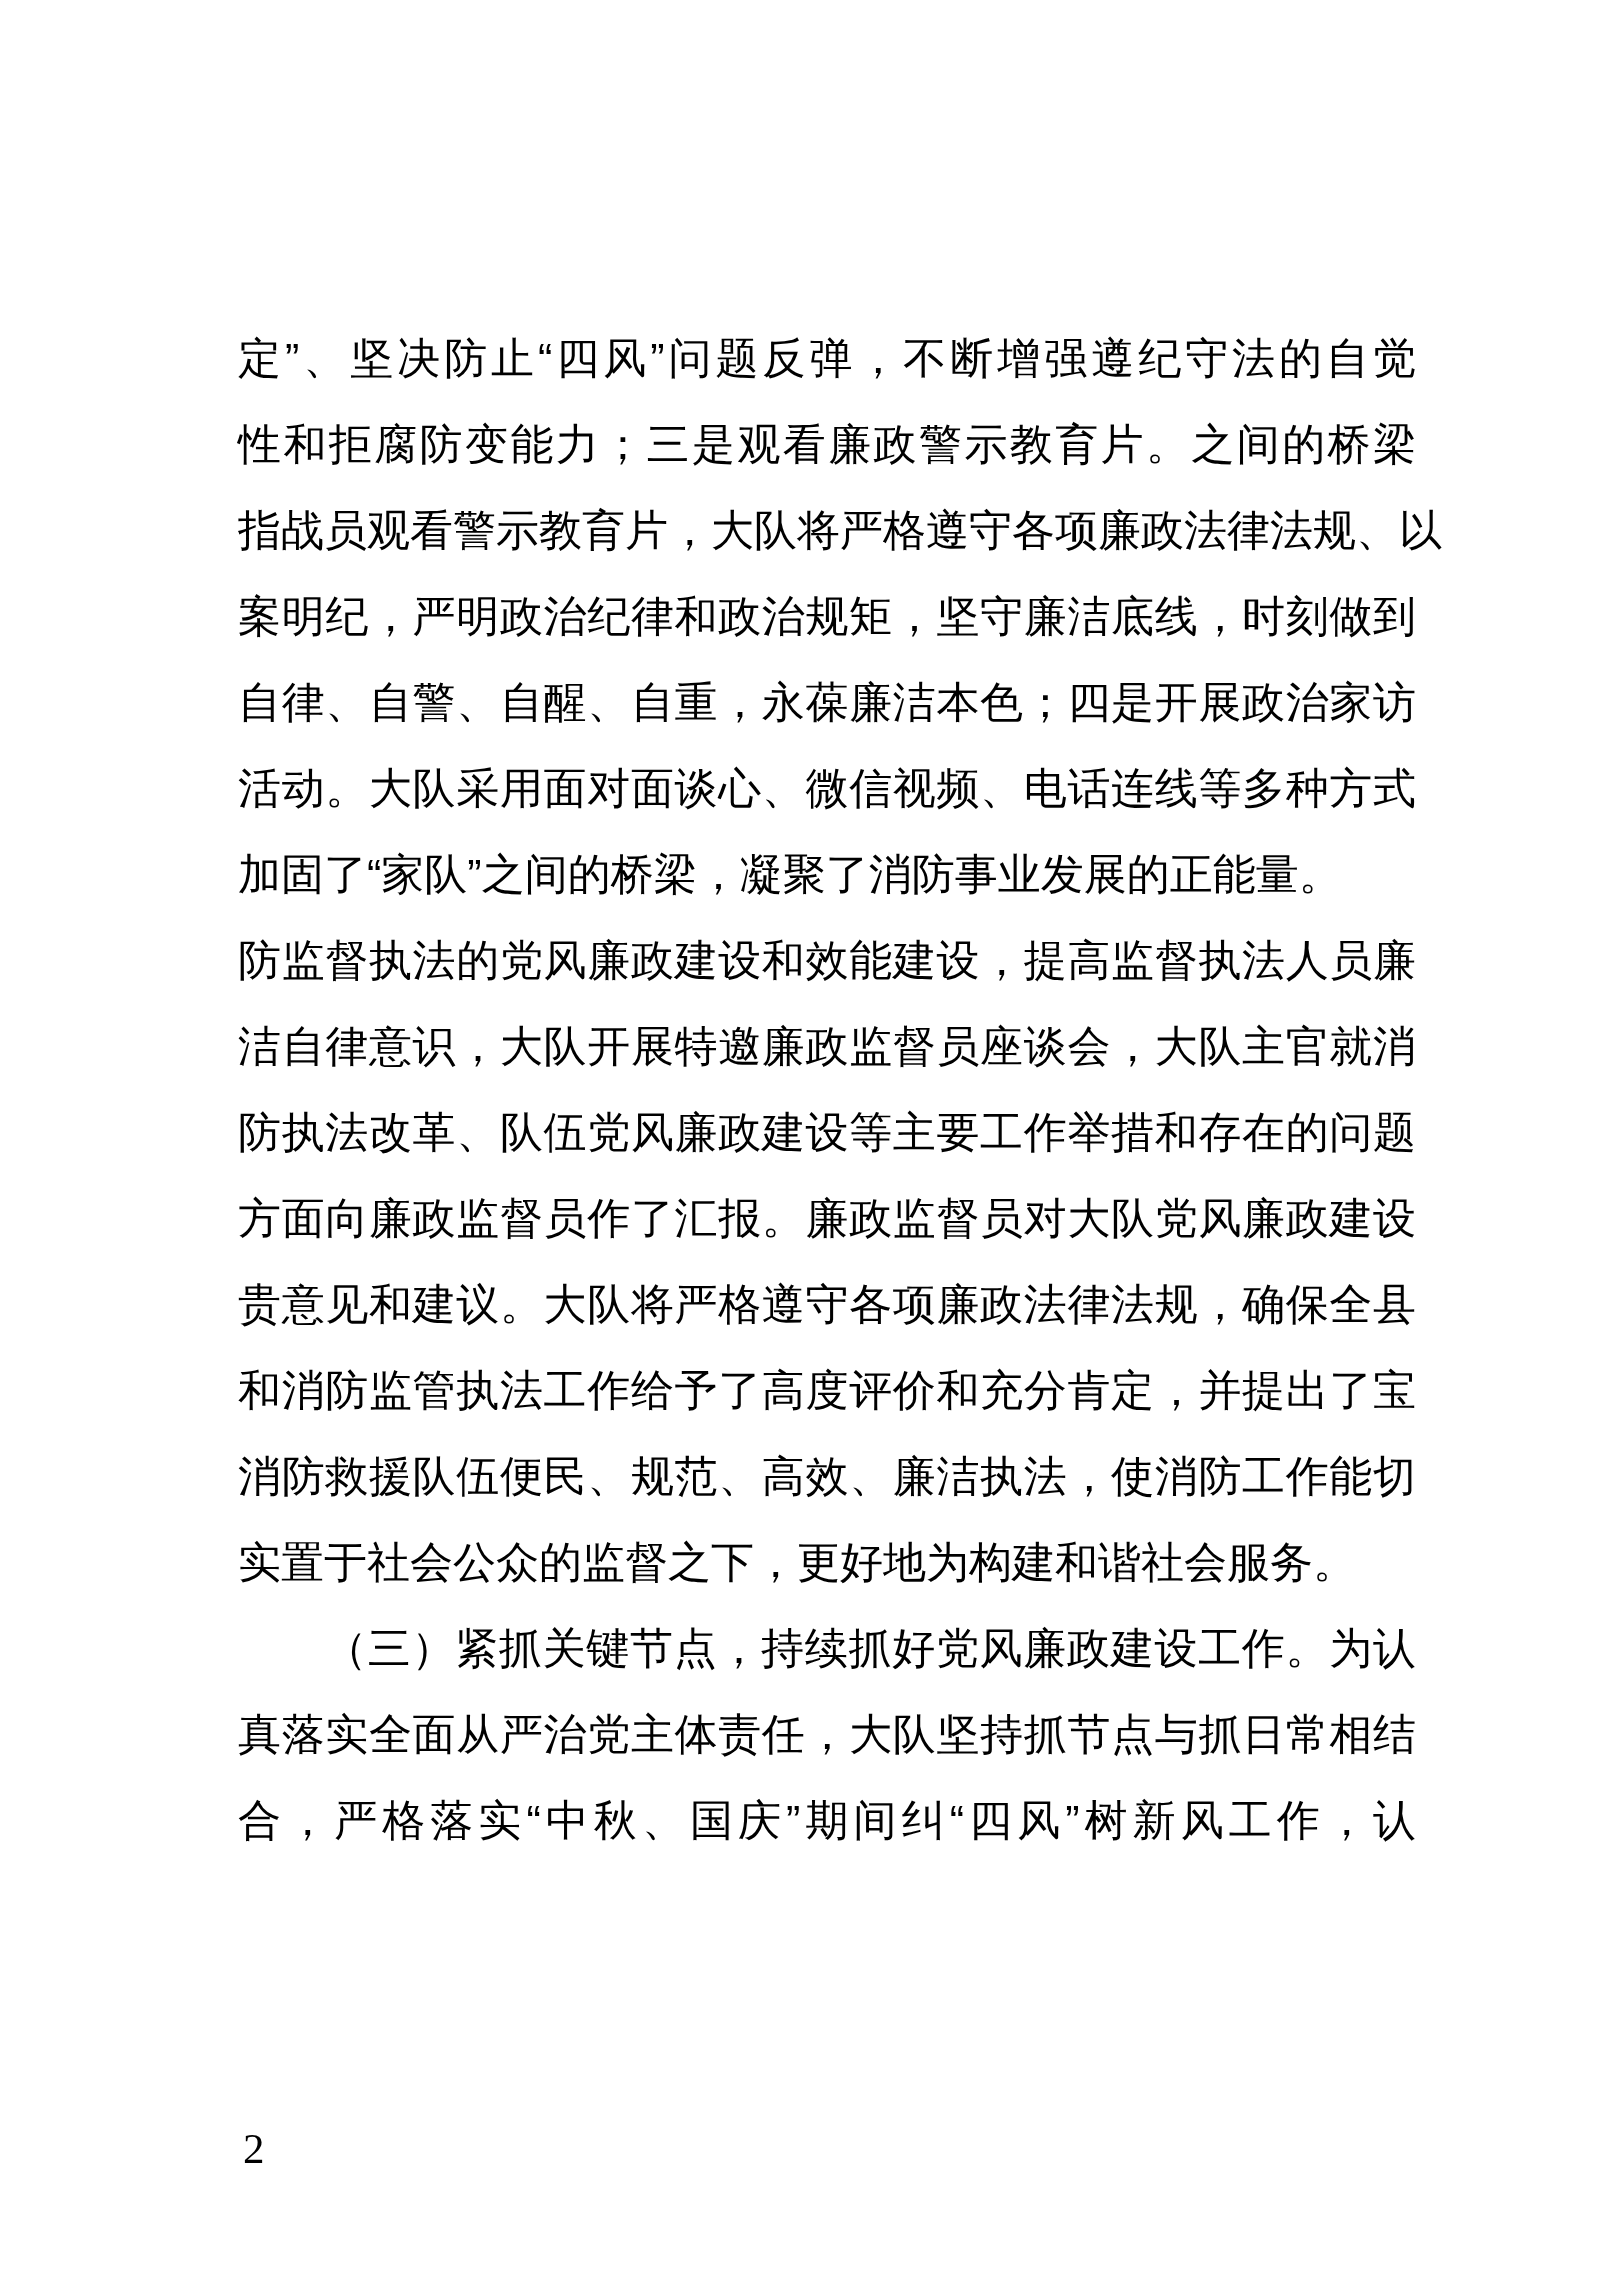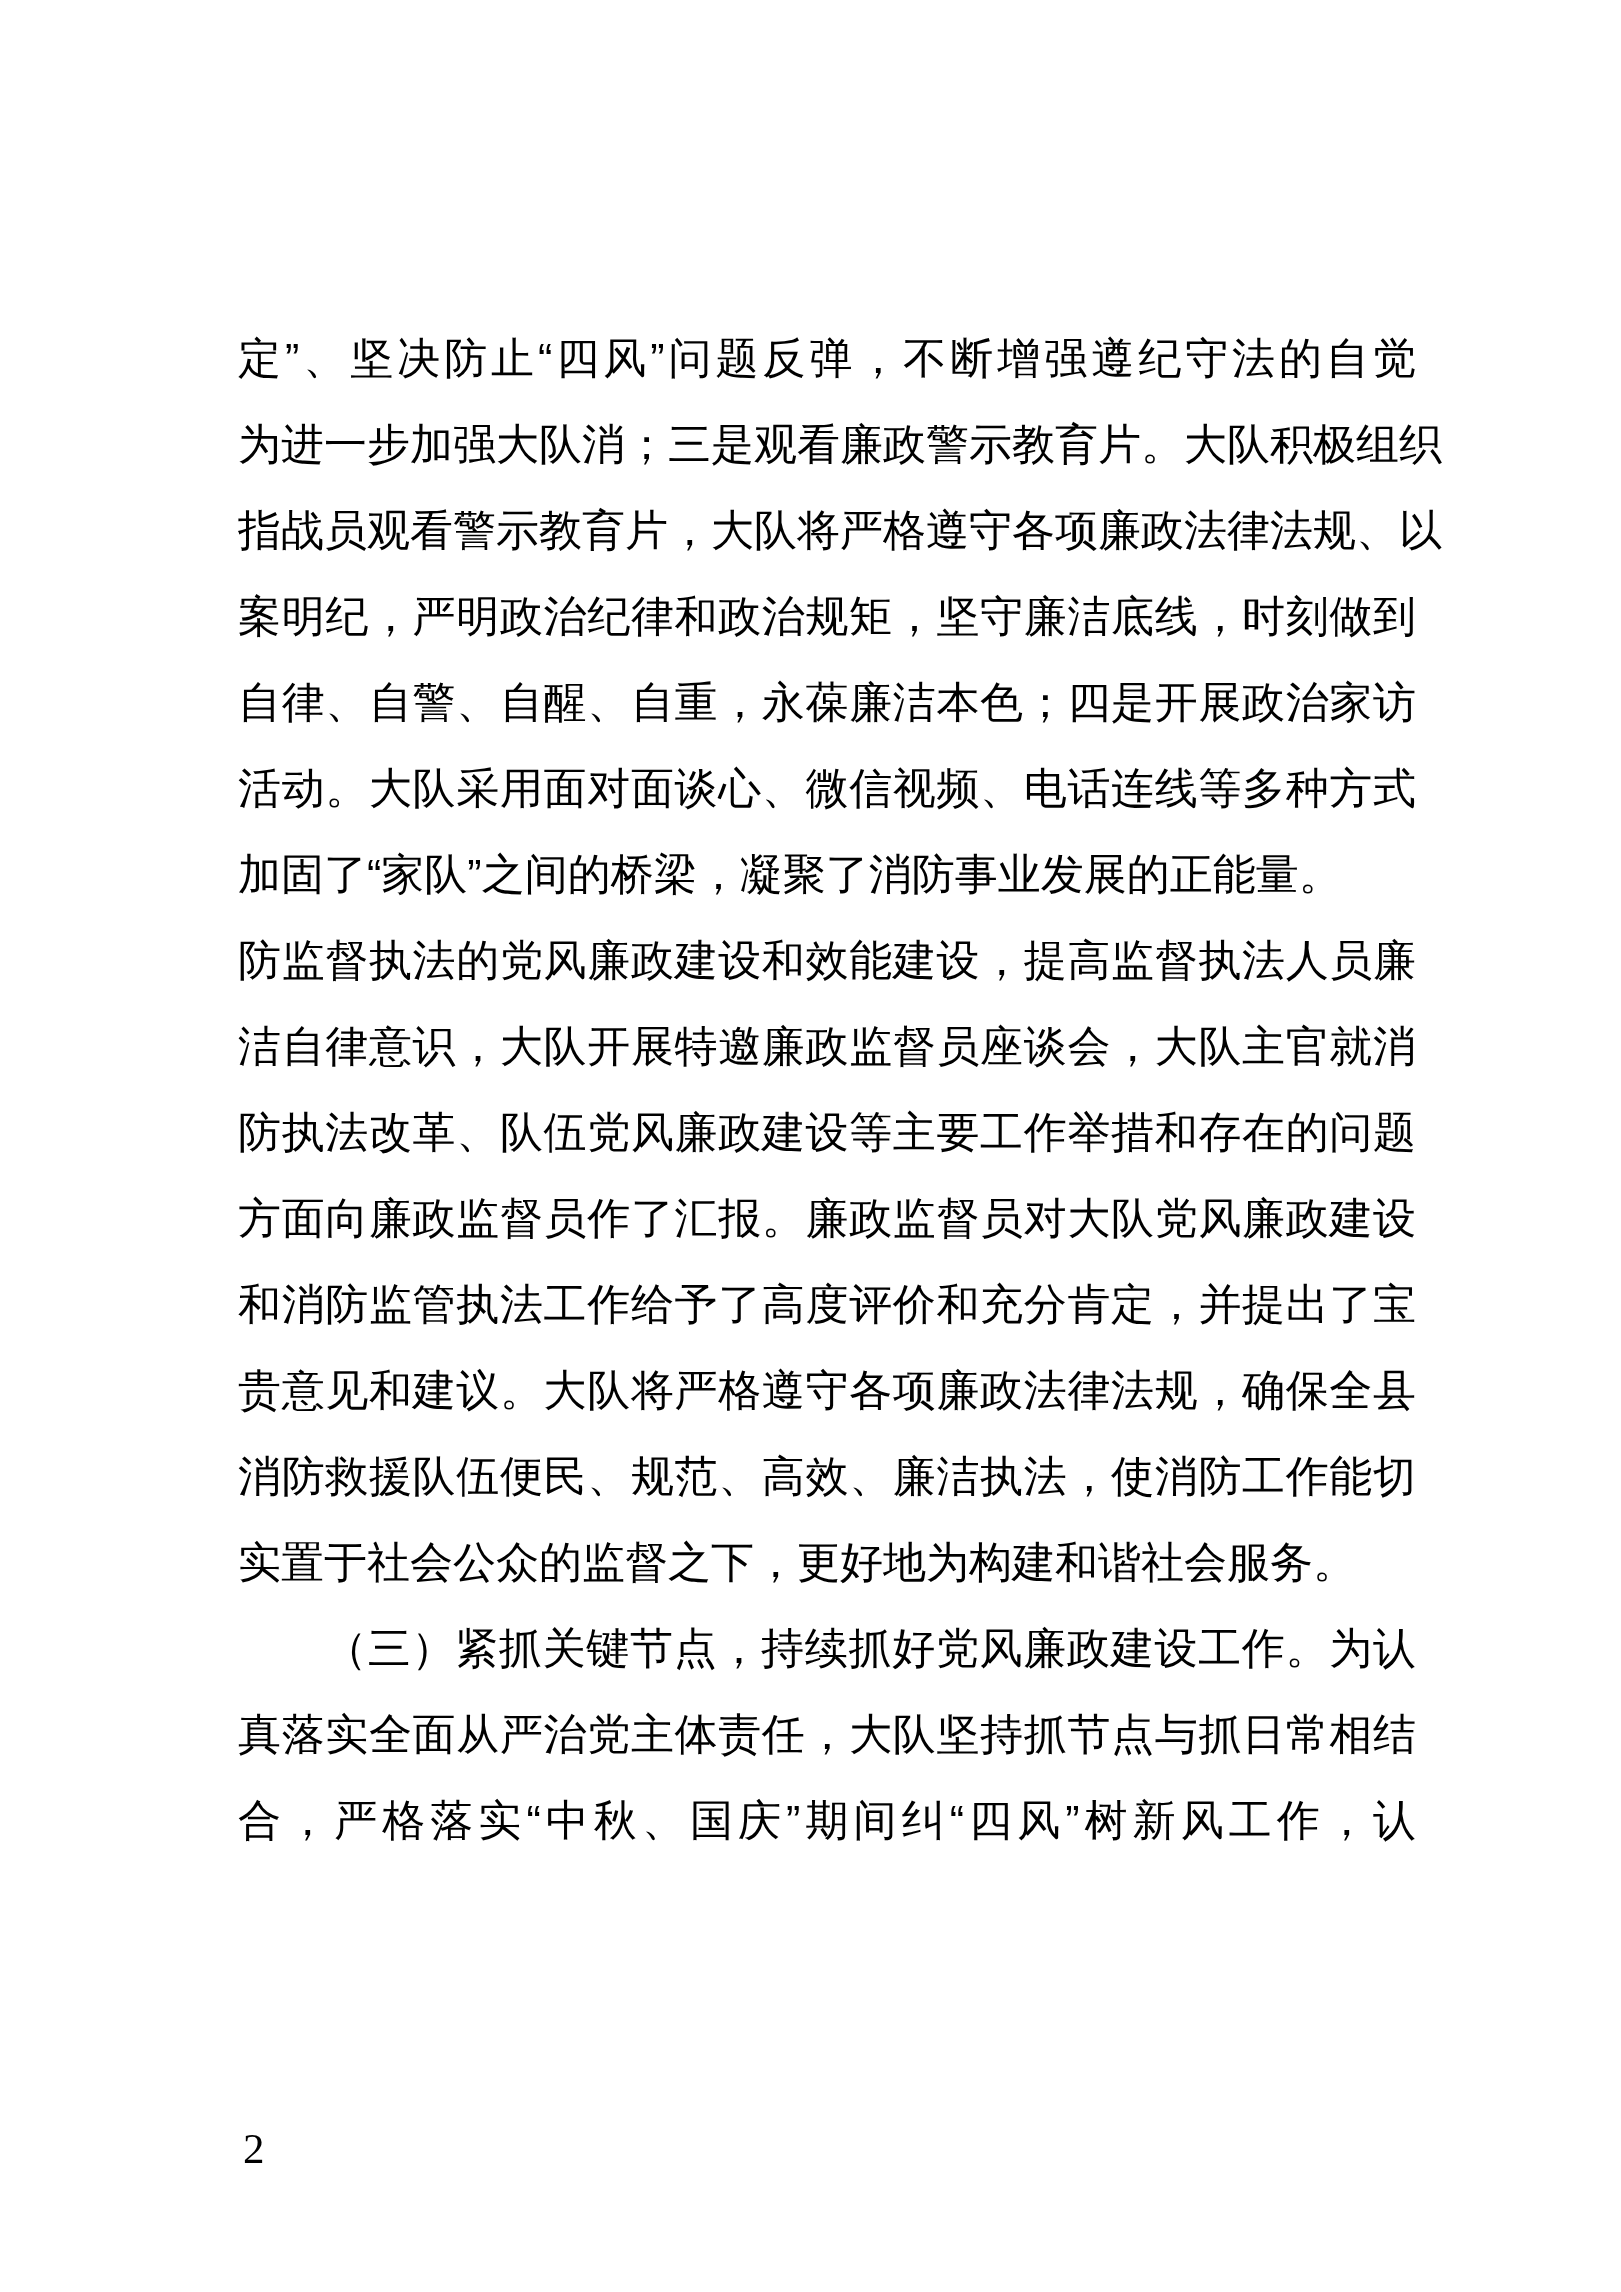--- a/index.html
+++ b/index.html
@@ -48,32 +48,32 @@
     color: #000000;
     font-family: "Liberation Serif", serif;
   }
 </style>
 </head>
 <body>
 
 <div class="doc-page">
   <div class="body-text">
     <div class="line">定”、坚决防止“四风”问题反弹，不断增强遵纪守法的自觉</div>
-    <div class="line">为进一步加强大队消；三是观看廉政警示教育片。大队积极组织</div>
+    <div class="line">性和拒腐防变能力；三是观看廉政警示教育片。之间的桥梁</div>
     <div class="line">指战员观看警示教育片，大队将严格遵守各项廉政法律法规、以</div>
     <div class="line">案明纪，严明政治纪律和政治规矩，坚守廉洁底线，时刻做到</div>
     <div class="line">自律、自警、自醒、自重，永葆廉洁本色；四是开展政治家访</div>
     <div class="line">活动。大队采用面对面谈心、微信视频、电话连线等多种方式</div>
     <div class="line para-end">加固了“家队”之间的桥梁，凝聚了消防事业发展的正能量。</div>
     <div class="line">防监督执法的党风廉政建设和效能建设，提高监督执法人员廉</div>
     <div class="line">洁自律意识，大队开展特邀廉政监督员座谈会，大队主官就消</div>
     <div class="line">防执法改革、队伍党风廉政建设等主要工作举措和存在的问题</div>
     <div class="line">方面向廉政监督员作了汇报。廉政监督员对大队党风廉政建设</div>
+    <div class="line">贵意见和建议。大队将严格遵守各项廉政法律法规，确保全县</div>
     <div class="line">和消防监管执法工作给予了高度评价和充分肯定，并提出了宝</div>
-    <div class="line">贵意见和建议。大队将严格遵守各项廉政法律法规，确保全县</div>
     <div class="line">消防救援队伍便民、规范、高效、廉洁执法，使消防工作能切</div>
     <div class="line para-end">实置于社会公众的监督之下，更好地为构建和谐社会服务。</div>
     <div class="line para-start">（三）紧抓关键节点，持续抓好党风廉政建设工作。为认</div>
     <div class="line">真落实全面从严治党主体责任，大队坚持抓节点与抓日常相结</div>
     <div class="line">合，严格落实“中秋、国庆”期间纠“四风”树新风工作，认</div>
   </div>
   <div class="page-num">2</div>
 </div>
 
 

